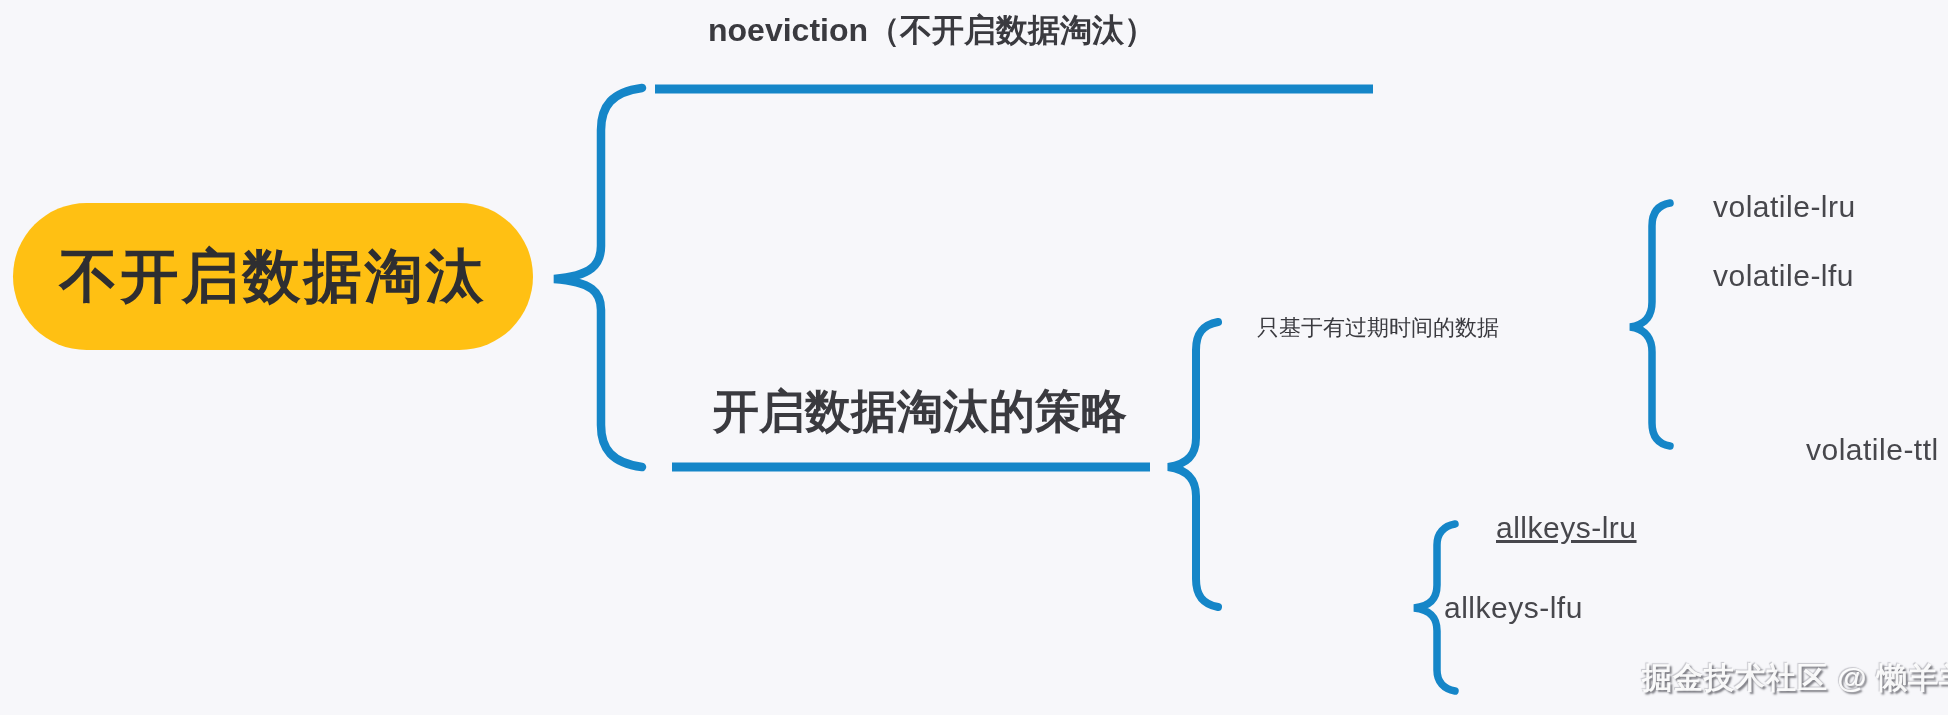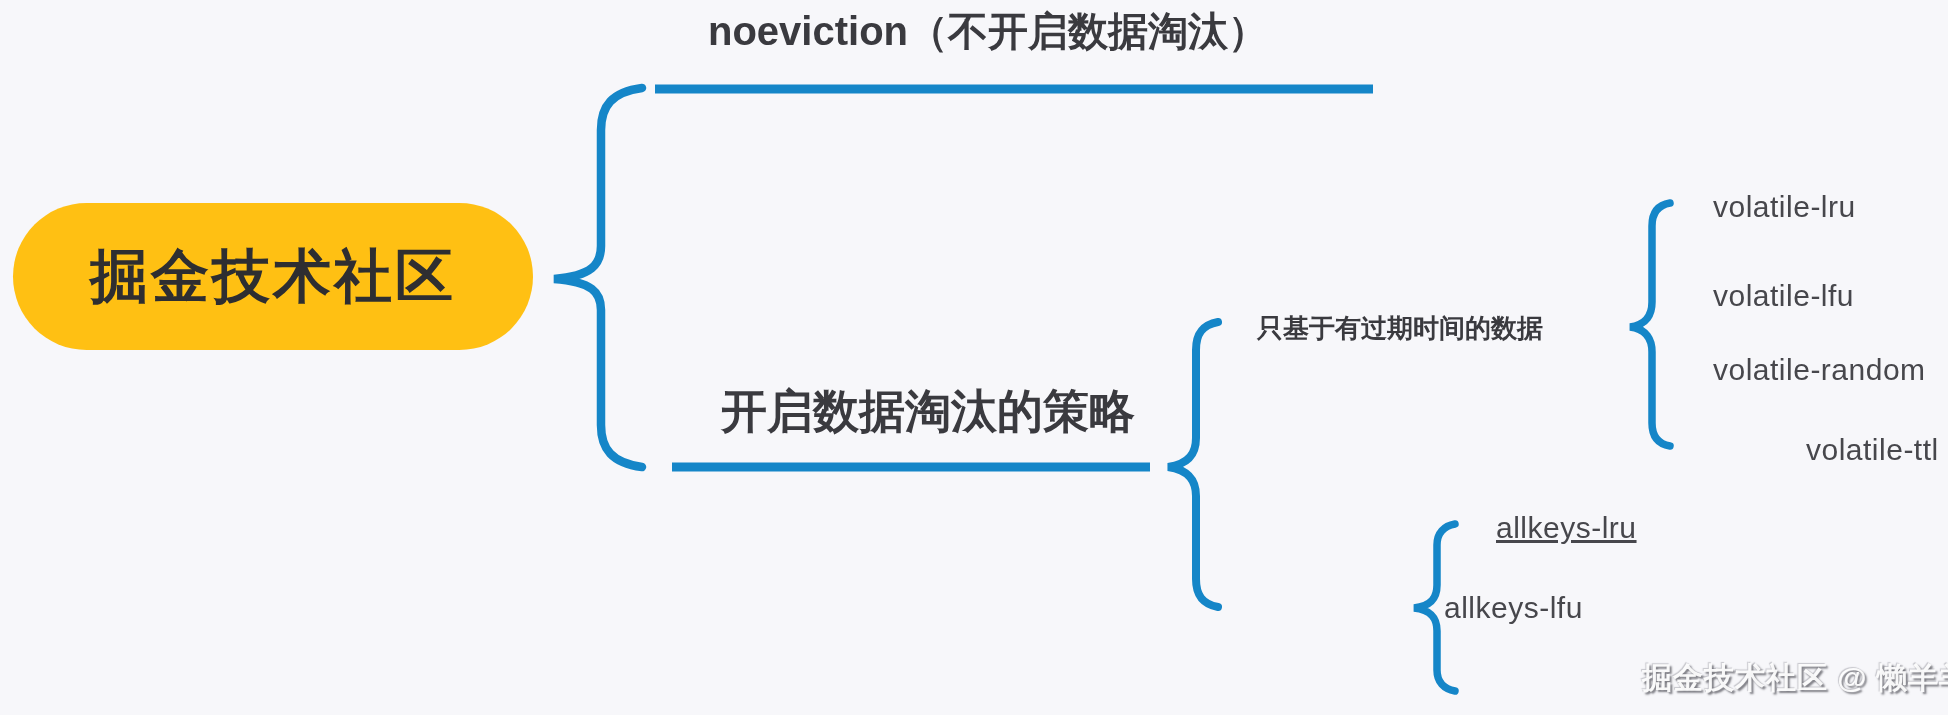--- a/index.html
+++ b/index.html
@@ -50,23 +50,23 @@
     letter-spacing:3px;
     color:#2e2e31;
     white-space:nowrap;
   }
   .label{
     position:absolute;
     transform:translateY(-50%);
     white-space:nowrap;
     color:var(--text);
   }
-  .branch-l1a{ font-size:40px; font-weight:600; }
+  .branch-l1a{ font-size:32px; font-weight:600; }
   .branch-l1b{ font-size:46px; font-weight:600; }
-  .branch-l2 { font-size:26px; font-weight:700; }
+  .branch-l2 { font-size:22px; font-weight:400; }
   .leaf      { font-size:30px; font-weight:500; color:var(--leaf); letter-spacing:0.5px; }
   .watermark{
     position:absolute;
     transform:translateY(-50%);
     white-space:nowrap;
     font-size:30px;
     font-weight:600;
     letter-spacing:1px;
     color:rgba(255,255,255,0.93);
     text-shadow:2px 2px 2px rgba(105,105,112,0.85),
@@ -81,33 +81,32 @@
   <svg class="connectors" viewBox="0 0 1948 715" xmlns="http://www.w3.org/2000/svg">
     <path d="M655,89 L1373,89" stroke-width="9" stroke-linecap="butt"></path>
     <path d="M672,467 L1150,467" stroke-width="9" stroke-linecap="butt"></path>
     <path stroke-linecap="round" d="M642,88 C612,92 601,106 601,130 L601,246 C601,264 592,276 554,279 C592,282 601,292 601,310 L601,425 C601,449 612,463 642,467" stroke-width="8.5"></path>
     <path stroke-linecap="round" d="M1218,322 C1202,325 1196,334 1196,350 L1196,438 C1196,452 1190,464 1168,467 C1190,470 1196,482 1196,496 L1196,579 C1196,595 1202,604 1218,607" stroke-width="8"></path>
     <path stroke-linecap="round" d="M1670,203 C1658,205 1652,213 1652,226 L1652,302 C1652,314 1647,325 1630,327 C1647,329 1652,340 1652,352 L1652,423 C1652,436 1658,444 1670,446" stroke-width="7.5"></path>
     <path stroke-linecap="round" d="M1455,524 C1444,526 1437,533 1437,545 L1437,585 C1437,597 1432,606 1414,608 C1432,610 1437,619 1437,631 L1437,670 C1437,682 1444,689 1455,691" stroke-width="7.5"></path>
   </svg>
 
   <div class="root-node">
-    <span class="root-label">掘金技术社区</span>
+    <span class="root-label">不开启数据淘汰</span>
   </div>
 
   <div class="label branch-l1a" style="left:708px; top:31px;">noeviction（不开启数据淘汰）</div>
 
-  <div class="label branch-l1b" style="left:713px; top:412px;margin-left:8px;">开启数据淘汰的策略</div>
+  <div class="label branch-l1b" style="left:713px; top:412px;">开启数据淘汰的策略</div>
 
   <div class="label branch-l2" style="left:1257px; top:328px;">只基于有过期时间的数据</div>
 
 
   <div class="label leaf" style="left:1713px; top:207px;">volatile-lru</div>
-  <div class="label leaf" style="left:1713px; top:296px;">volatile-lfu</div>
-  <div class="label leaf" style="left:1713px; top:370px;">volatile-random</div>
+  <div class="label leaf" style="left:1713px; top:276px;">volatile-lfu</div>
   <div class="label leaf" style="left:1806px; top:450px;">volatile-ttl</div>
 
   <div class="label leaf" style="left:1496px; top:528px;text-decoration:underline;">allkeys-lru</div>
   <div class="label leaf" style="left:1444px; top:608px;">allkeys-lfu</div>
 
   <div class="watermark" style="left:1642px; top:678px;">掘金技术社区 @ 懒羊羊羊</div>
 
 </div>
 
 </body></html>

